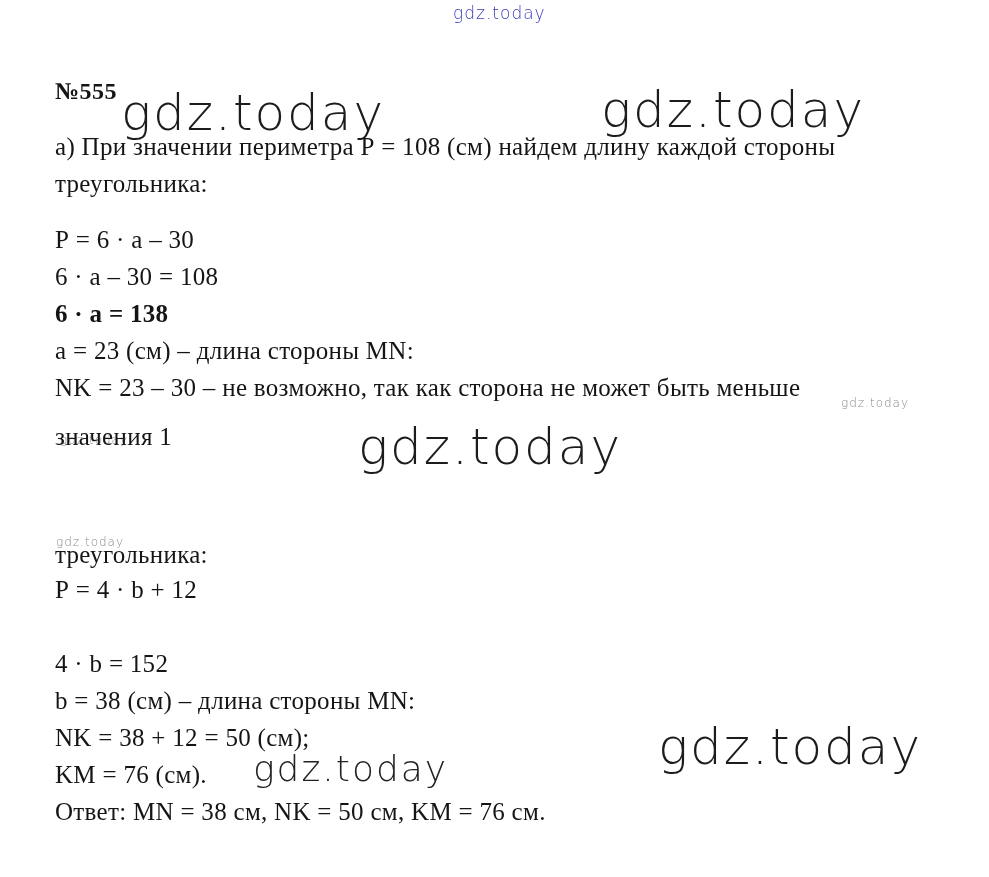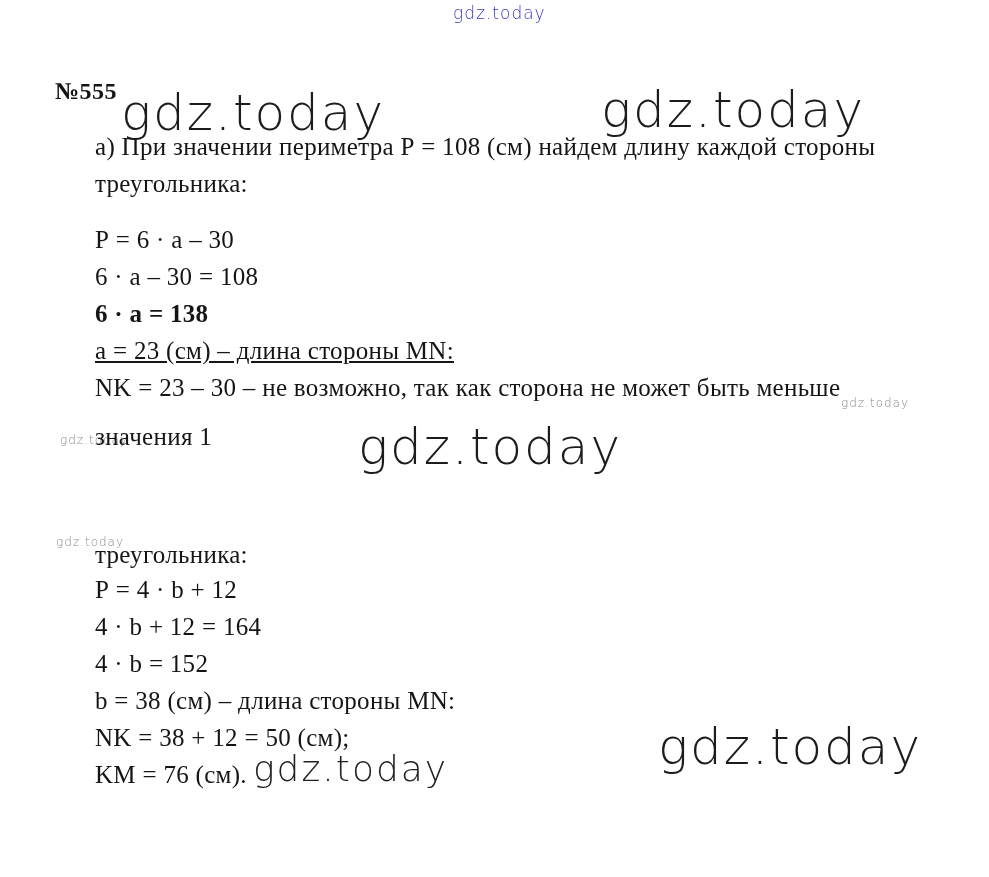--- a/index.html
+++ b/index.html
@@ -15,21 +15,20 @@
     overflow: hidden;
     font-family: "Liberation Serif", serif;
     color: #151515;
   }
   .line {
     position: absolute;
     left: 55px;
     font-size: 25px;
     white-space: nowrap;
     letter-spacing: 0.3px;
-    margin-left: 40px;
   }
   .problem-number {
     position: absolute;
     left: 55px;
     top: 78px;
     font-size: 24px;
     font-weight: bold;
     letter-spacing: 0.5px;
   }
   .wm {
@@ -76,28 +75,28 @@
   <div class="wm wm-big" style="left:658px; top:718px;">gdz.today</div>
 
   <div class="problem-number">№555</div>
 
   <div class="line" style="top:133px;">а) При значении периметра Р = 108 (см) найдем длину каждой стороны</div>
   <div class="line" style="top:170px;">треугольника:</div>
 
   <div class="line" style="top:226px;">Р = 6 · а – 30</div>
   <div class="line" style="top:263px;">6 · а – 30 = 108</div>
   <div class="line" style="top:300px;font-weight:bold;">6 · а = 138</div>
-  <div class="line" style="top:337px;text-decoration:underline;">а = 23 (см) – длина стороны MN:</div>
+  <div class="line" style="top:337px;">а = 23 (см) – длина стороны MN:</div>
 
   <div class="line" style="top:374px;">NK = 23 – 30 – не возможно, так как сторона не может быть меньше</div>
   <div class="line" style="top:423px;">значения 1</div>
 
   <div class="line" style="top:541px;">треугольника:</div>
 
   <div class="line" style="top:576px;">Р = 4 · b + 12</div>
-  <div class="line" style="top:613px;">4 · b + 12 = 164</div>
   <div class="line" style="top:650px;">4 · b = 152</div>
   <div class="line" style="top:687px;">b = 38 (см) – длина стороны MN:</div>
   <div class="line" style="top:724px;">NK = 38 + 12 = 50 (см);</div>
   <div class="line" style="top:761px;">KM = 76 (см).</div>
 
+  <div class="line" style="top:798px;">Ответ: MN = 38 см, NK = 50 см, KM = 76 см.</div>
 
 </div>
 
 </body></html>

